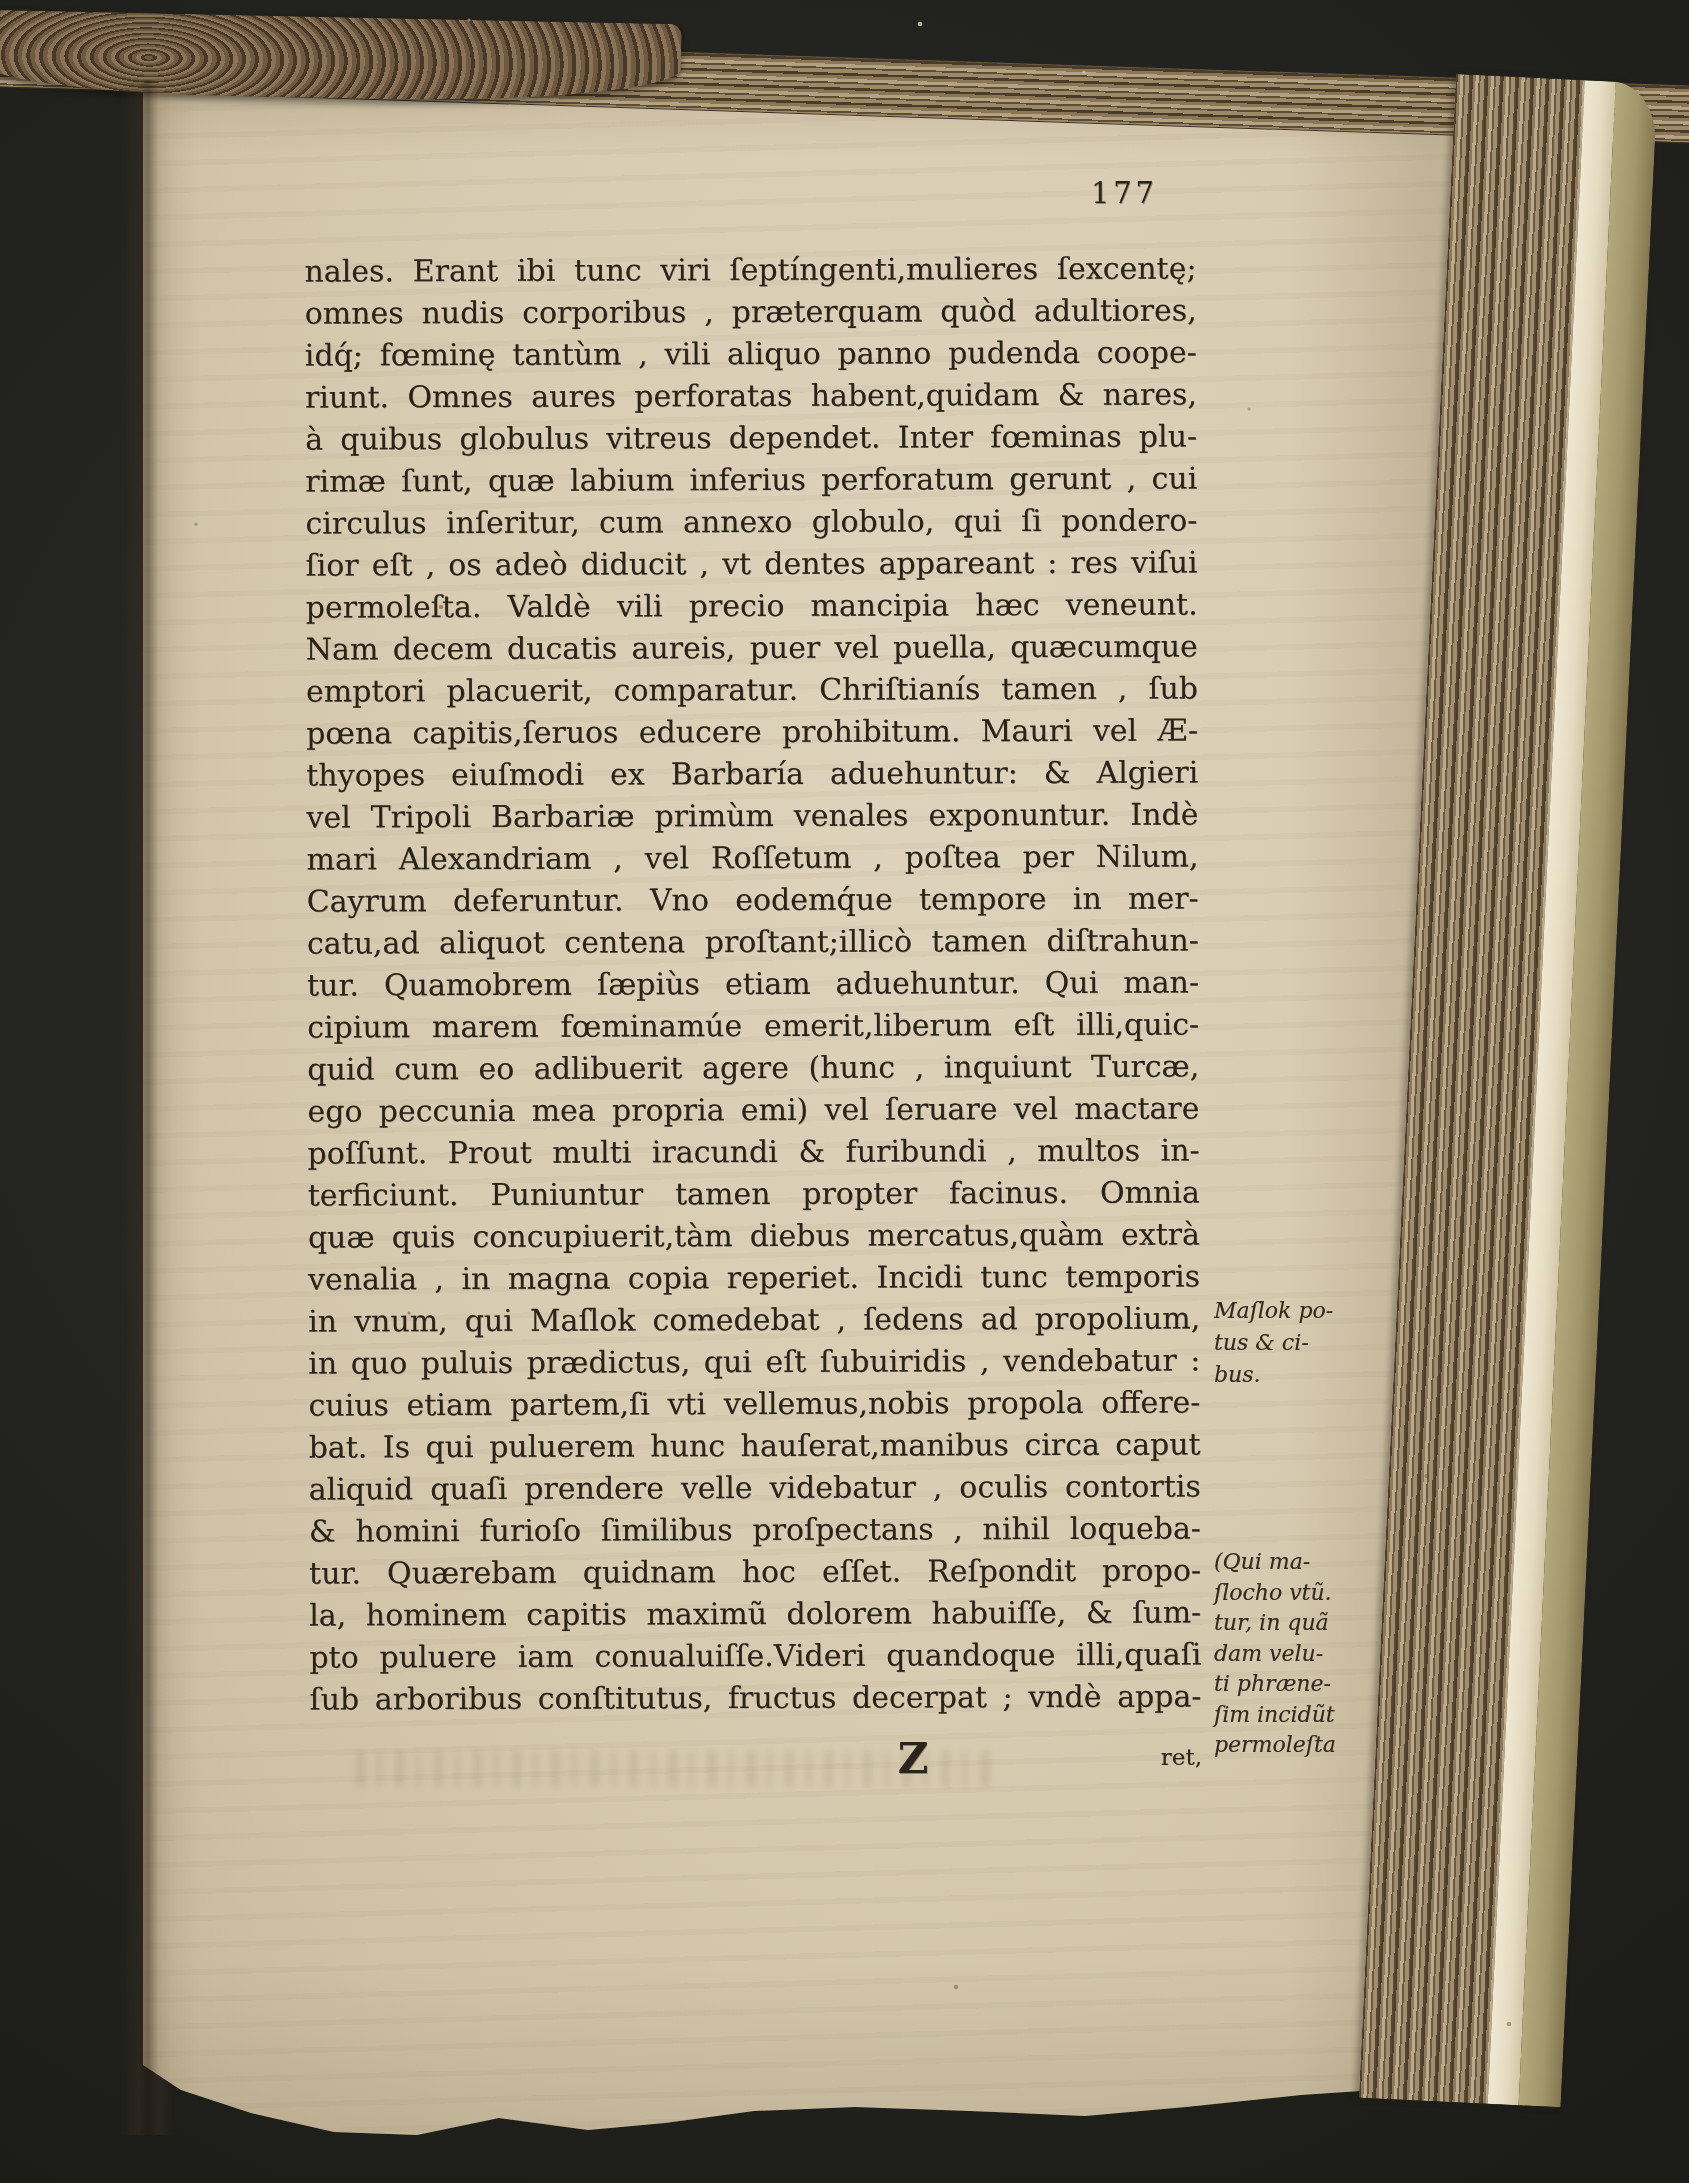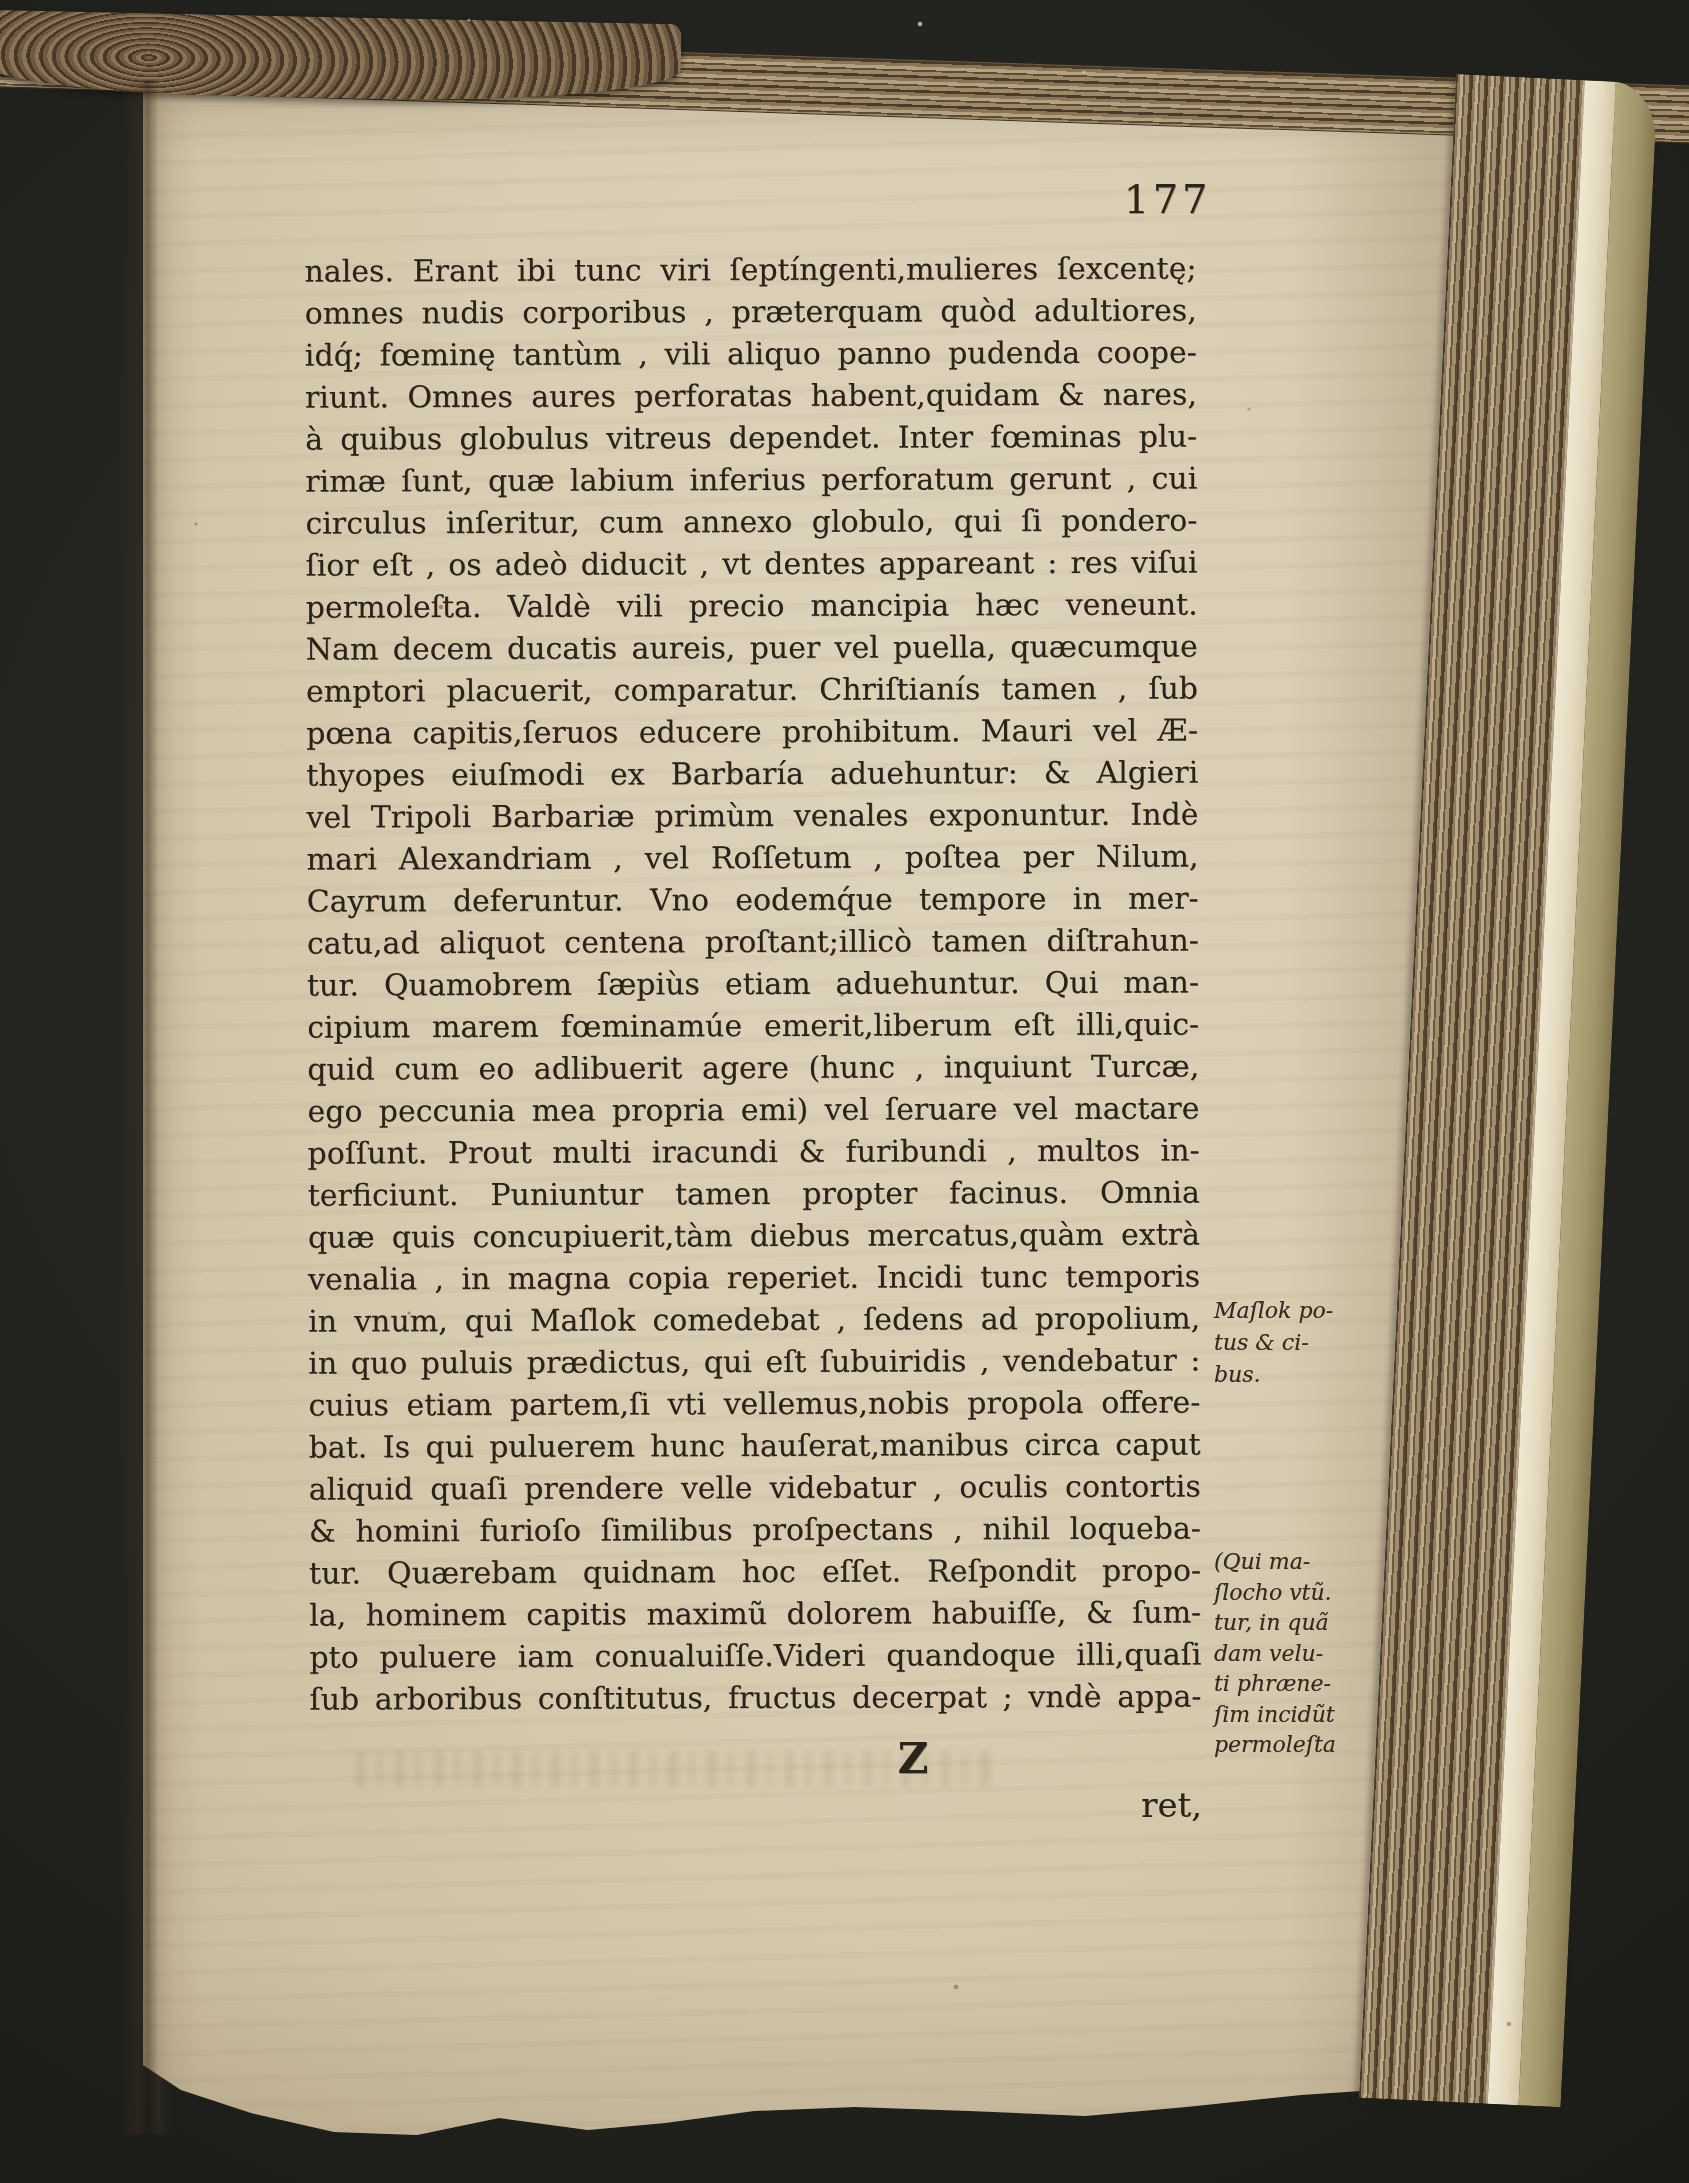--- a/index.html
+++ b/index.html
@@ -76,22 +76,22 @@
   }
   .fe-cream{width:15%;height:100%;background:linear-gradient(90deg,#efe8d2 0%,#e4dac0 60%,#d4c7a8 100%);}
   .fe-board{width:21%;height:100%;background:linear-gradient(90deg,#b3a87c 0%,#a2966c 55%,#857850 100%);}
   .running-title{
     position:absolute;left:643px;top:155px;width:299px;
     font-size:50px;letter-spacing:1.9px;text-align:center;
     color:#2b241a;text-shadow:0.6px 0.6px 0 rgba(43,36,26,.35);
     z-index:6;
   }
   .page-number{
-    position:absolute;left:1110px;top:176px;width:115px;
-    font-size:40px;letter-spacing:3.8px;text-align:center;
+    position:absolute;left:1067px;top:176px;width:115px;
+    font-size:29px;letter-spacing:3.8px;text-align:center;
     color:#2b241a;text-shadow:0.6px 0.6px 0 rgba(43,36,26,.4);
     z-index:6;
   }
   .body-text{
     position:absolute;left:307px;top:249px;width:892px;
     font-size:30px;line-height:42px;
     color:#2b2319;
     text-shadow:0.4px 0.4px 0 rgba(43,35,25,.38);
     transform:rotate(-0.2deg);
     z-index:6;
@@ -106,24 +106,23 @@
   .note1{left:1214px;top:1295px;line-height:32px;}
   .note2{left:1214px;top:1547px;line-height:30.5px;}
   .signature{
     position:absolute;left:859px;top:1734px;width:108px;
     text-align:center;font-size:42px;font-weight:600;
     color:#2b241a;text-shadow:0.6px 0.6px 0 rgba(43,36,26,.4);
     z-index:6;
   }
   .catchword{
     position:absolute;left:1075px;top:1744px;width:127px;
-    text-align:right;font-size:34px;color:#2b241a;
+    text-align:right;font-size:23px;color:#2b241a;
     text-shadow:0.4px 0.4px 0 rgba(43,35,25,.38);
     z-index:6;
-    margin-top:41px;
   }
   .facing-number{
     position:absolute;left:-5.1px;top:1073px;width:70px;
     font-size:29px;color:#2b241a;letter-spacing:1.3px;
     text-shadow:0.4px 0.4px 0 rgba(43,35,25,.4);
     z-index:6;
   }
   .ghost-text{
     position:absolute;left:356px;top:1751px;width:643px;height:36px;
     background:repeating-linear-gradient(90deg,

